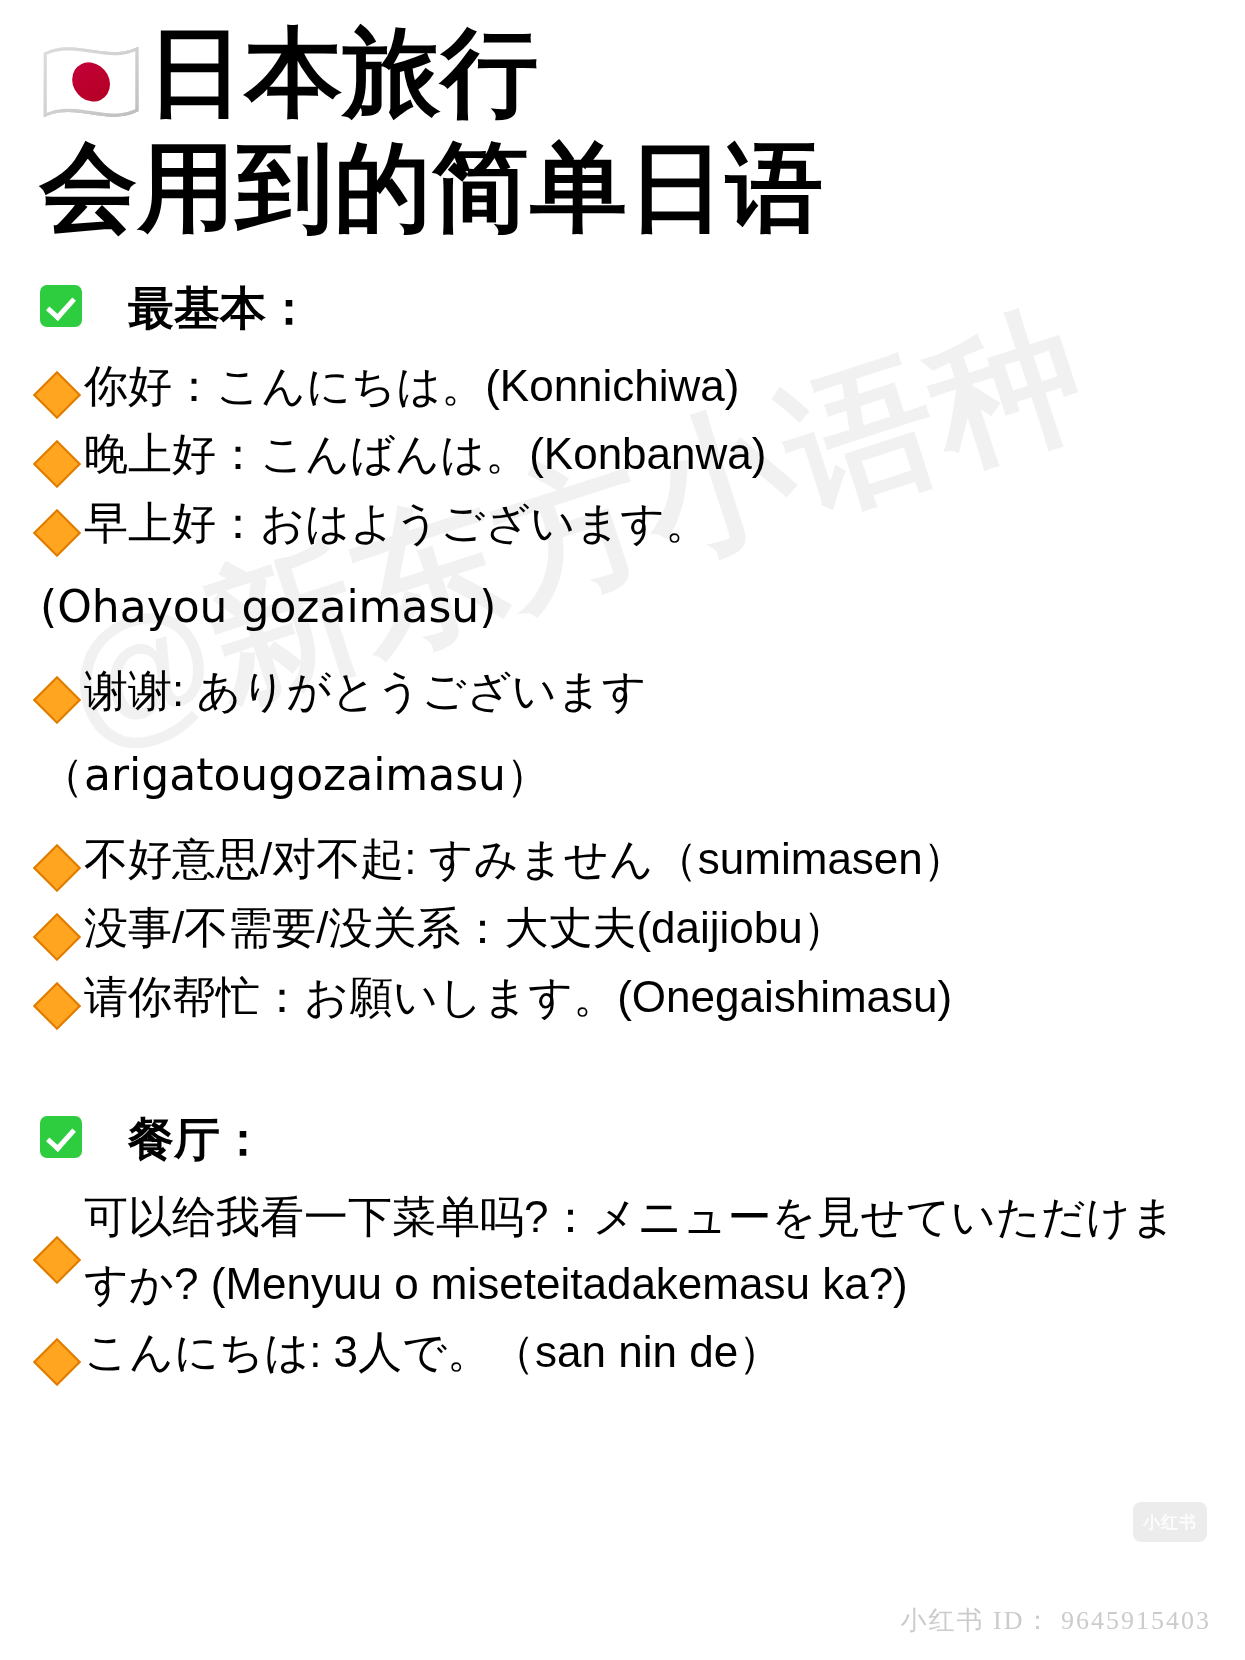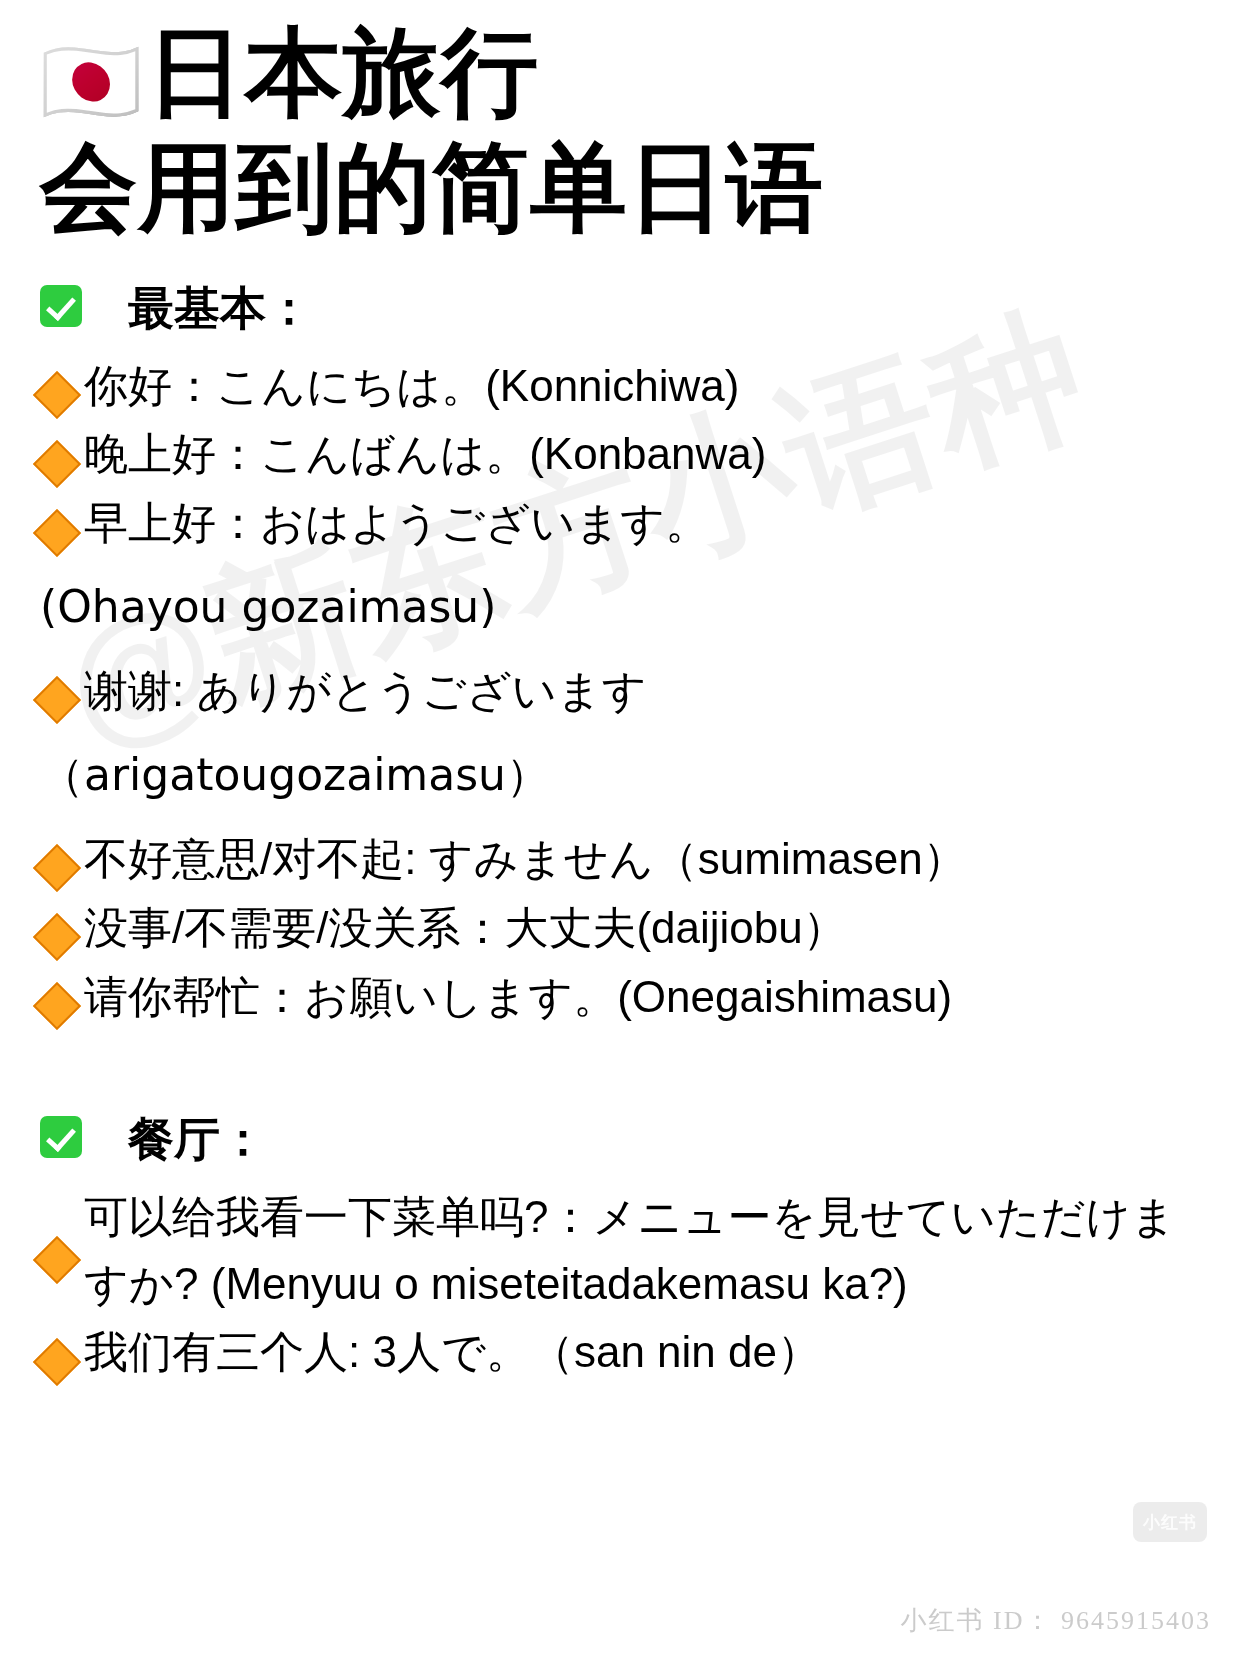--- a/index.html
+++ b/index.html
@@ -221,17 +221,17 @@
       <span class="check"></span>
       <span class="label">餐厅：</span>
     </div>
 
     <div class="entry">
       <span class="diamond"></span>
       <span class="text">可以给我看一下菜单吗?：メニューを見せていただけますか? (Menyuu o miseteitadakemasu ka?)</span>
     </div>
     <div class="entry">
       <span class="diamond"></span>
-      <span class="text">我们有三个人: 3人で。（san nin de）</span>
+      <span class="text">こんにちは: 3人で。（san nin de）</span>
     </div>
 
   </div>
 </div>
 
 </body></html>

